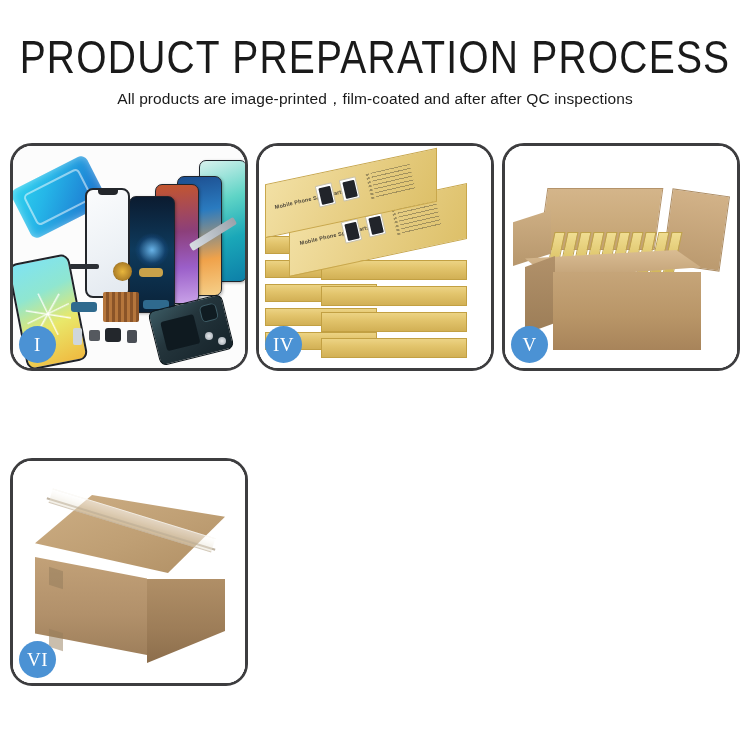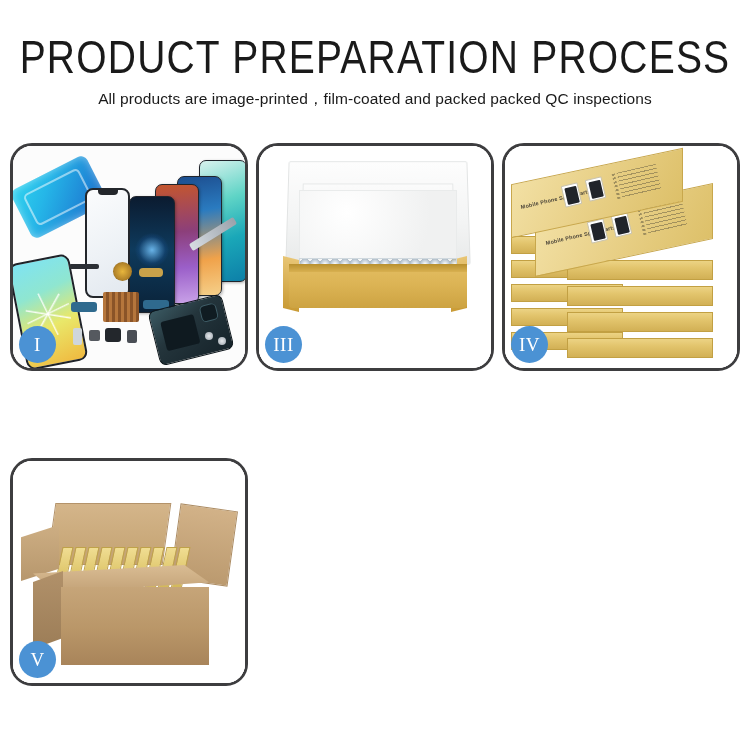--- a/index.html
+++ b/index.html
@@ -373,21 +373,21 @@
   .sc-tab1 { position:absolute; left:36px; top:108px; width:14px; height:18px;
              background: rgba(150,125,92,.55); transform: skewY(18deg); }
   .sc-tab2 { position:absolute; left:36px; top:170px; width:14px; height:18px;
              background: rgba(150,125,92,.5); transform: skewY(18deg); }
 </style>
 </head>
 <body>
 
 <div class="header">
   <div class="page-title">PRODUCT PREPARATION PROCESS</div>
-  <div class="page-subtitle">All products are image-printed，film-coated and packed packed QC inspections</div>
+  <div class="page-subtitle">All products are image-printed，film-coated and after after QC inspections</div>
 </div>
 
 <div class="grid">
 
   <div class="panel">
     <div class="panel-inner">
       <div class="scene-parts">
         <div class="adhesive"></div>
         <div class="phone-fan">
           <div class="fan-phone fp5"></div>
@@ -414,33 +414,20 @@
         </div>
         <div class="chassis"></div>
         <div class="tweezers"></div>
         <div class="screws"></div>
       </div>
     </div>
     <div class="badge">I</div>
   </div>
 
 
-  <div class="panel">
-    <div class="panel-inner">
-      <div class="scene-openbox">
-        <div class="ob-lid"></div>
-        <div class="ob-foam"></div>
-        <div class="ob-flap-l"></div>
-        <div class="ob-flap-r"></div>
-        <div class="ob-inner-bubble"></div>
-        <div class="ob-body"></div>
-      </div>
-    </div>
-    <div class="badge">III</div>
-  </div>
 
   <div class="panel">
     <div class="panel-inner">
       <div class="scene-stack">
 
         <div class="sb" style="left:6px;  top:186px; width:112px; height:18px;"></div>
         <div class="sb" style="left:6px;  top:162px; width:112px; height:18px;"></div>
         <div class="sb" style="left:6px;  top:138px; width:112px; height:18px;"></div>
         <div class="sb" style="left:6px;  top:114px; width:112px; height:18px;"></div>
         <div class="sb" style="left:6px;  top: 90px; width:112px; height:18px;"></div>
@@ -493,14 +480,28 @@
         </div>
         <div class="ct-flap-left"></div>
         <div class="ct-rim"></div>
         <div class="ct-side"></div>
         <div class="ct-front"></div>
       </div>
     </div>
     <div class="badge">V</div>
   </div>
 
+  <div class="panel">
+    <div class="panel-inner">
+      <div class="scene-sealed">
+        <div class="sc-top"></div>
+        <div class="sc-seam"></div>
+        <div class="sc-tape"></div>
+        <div class="sc-front"></div>
+        <div class="sc-side"></div>
+        <div class="sc-tab1"></div>
+        <div class="sc-tab2"></div>
+      </div>
+    </div>
+    <div class="badge">VI</div>
+  </div>
 
 </div>
 
 </body></html>

